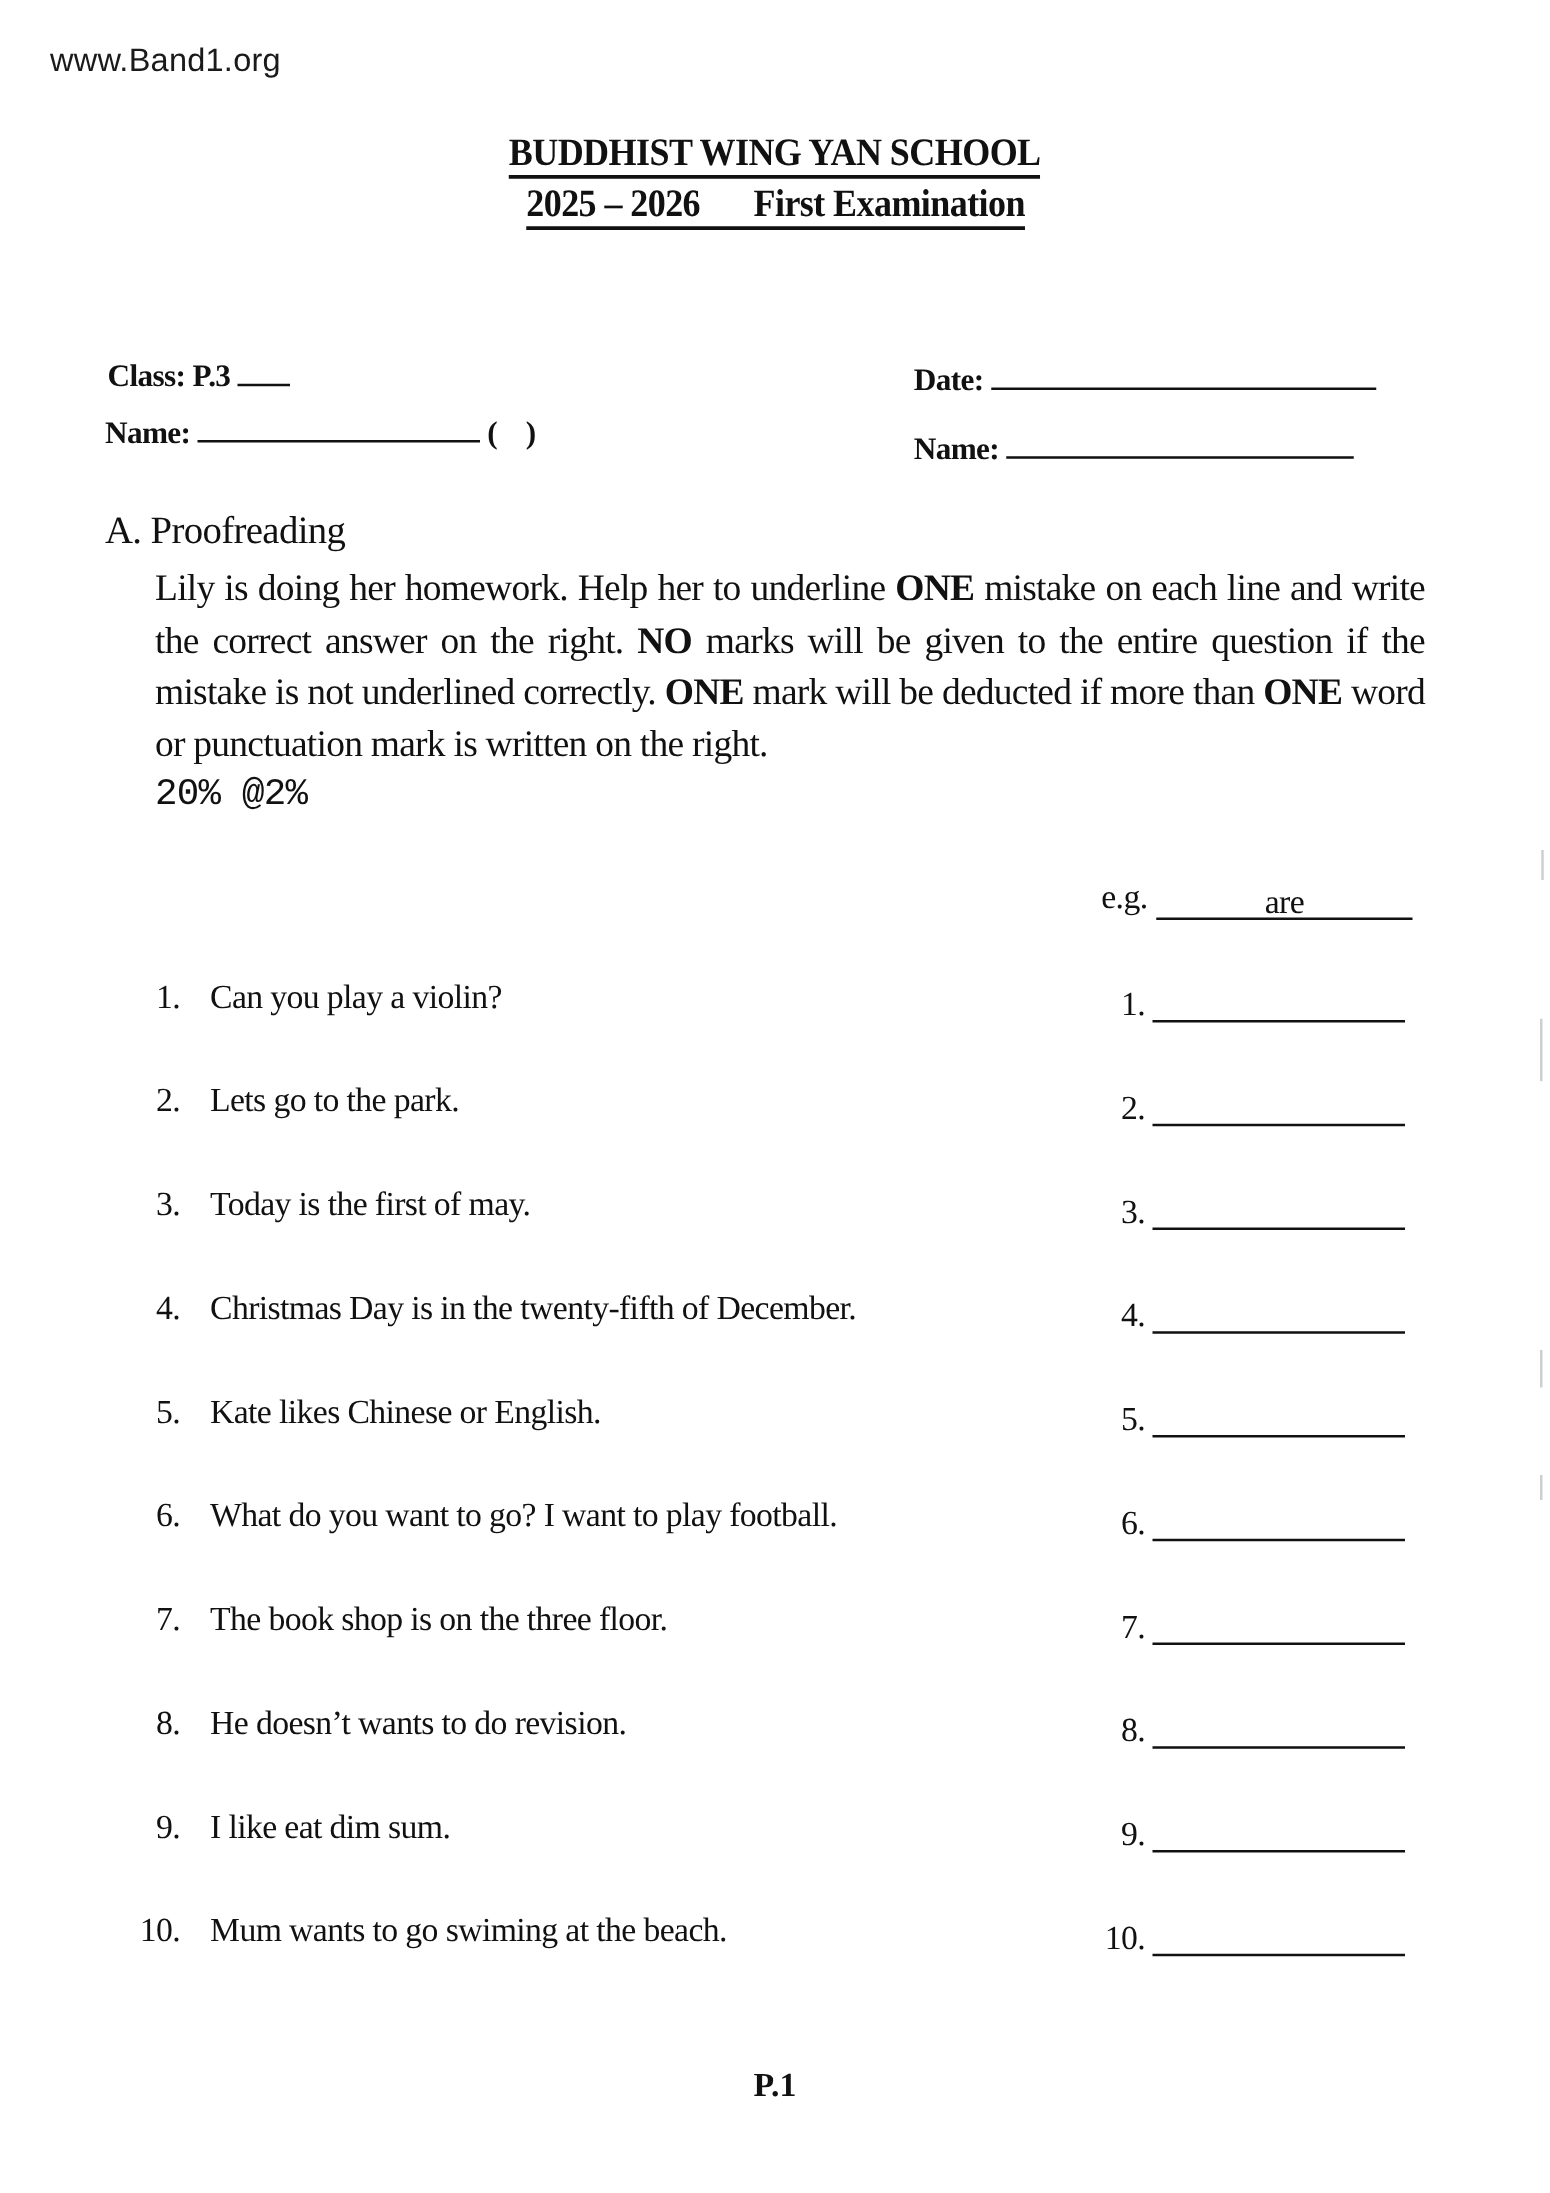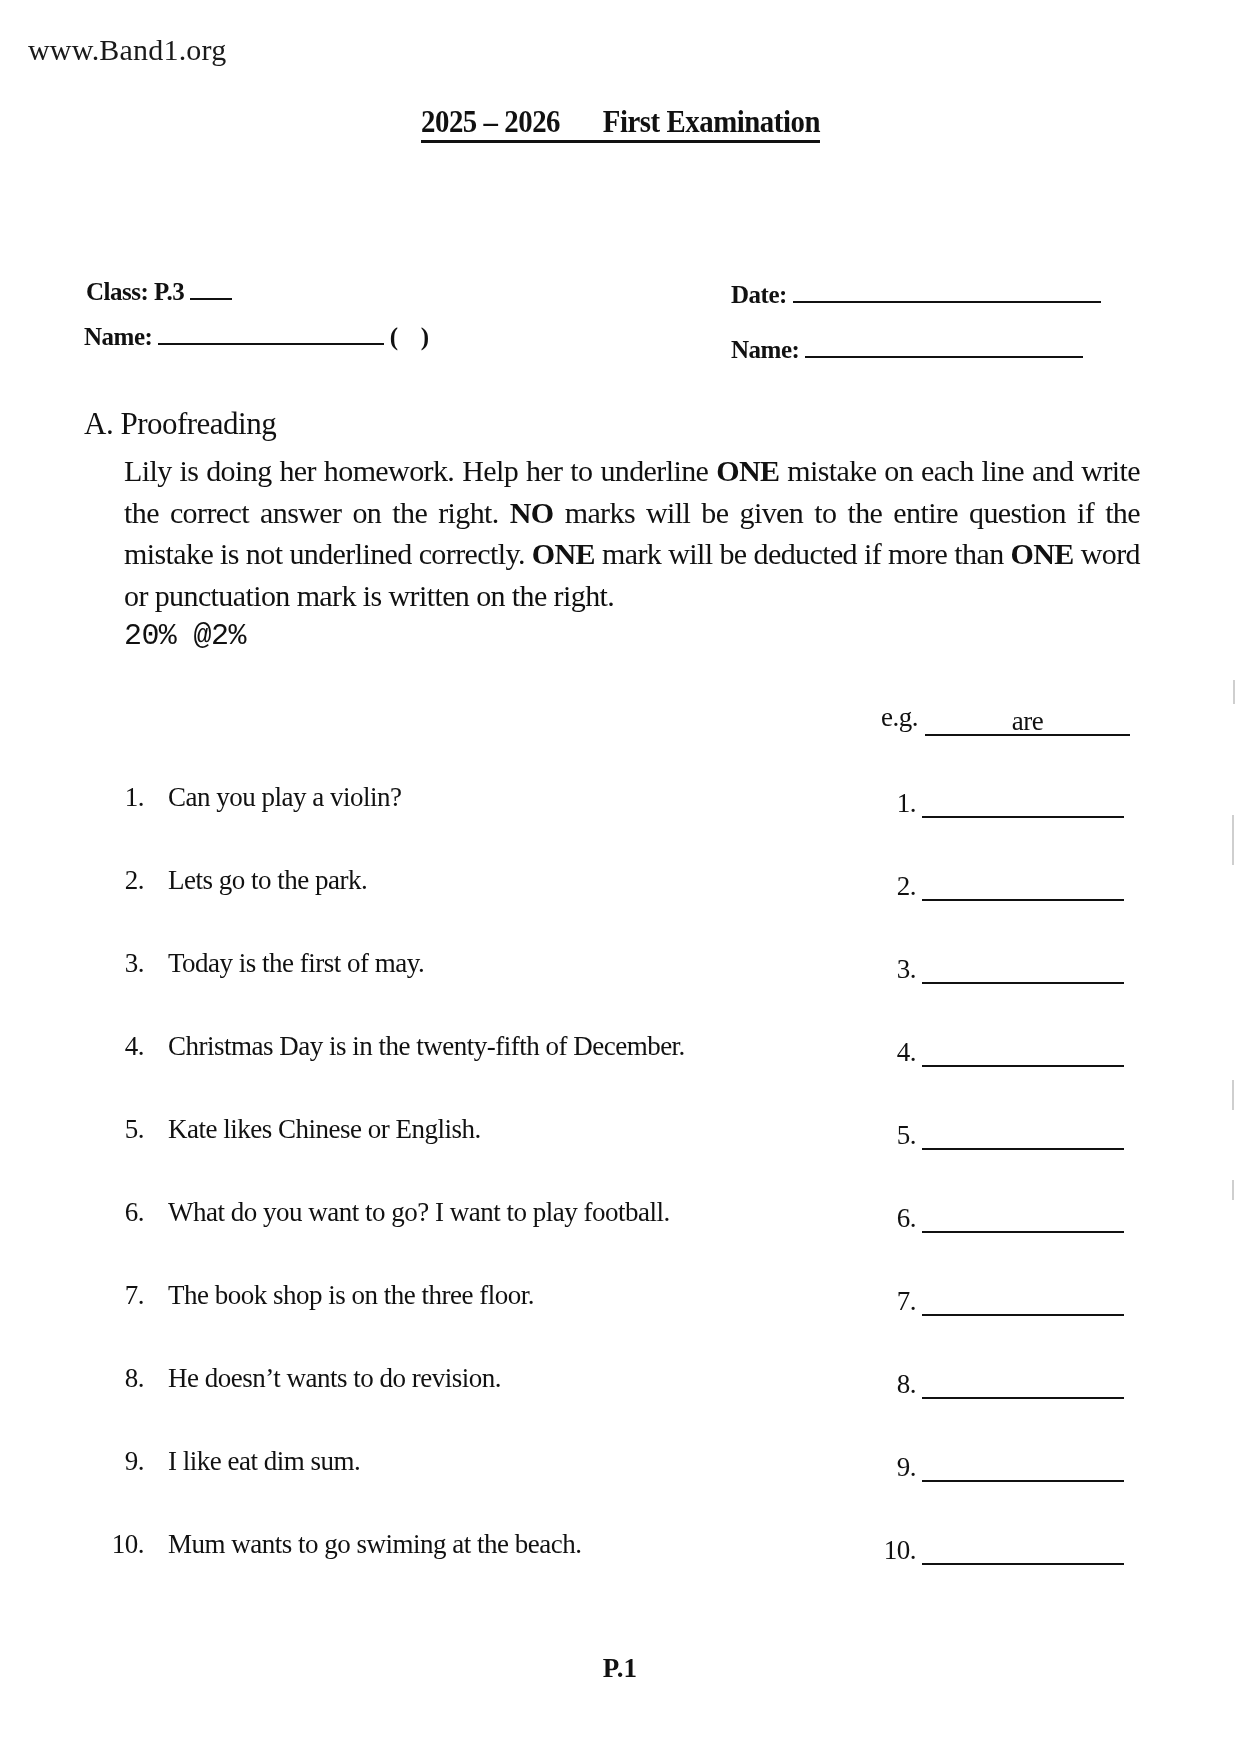--- a/index.html
+++ b/index.html
@@ -1,37 +1,37 @@
 <!DOCTYPE html>
 <html><head>
 <meta charset="utf-8">
 <style>
   html, body { margin: 0; padding: 0; background: #ffffff; }
   body {
     width: 1240px; height: 1754px; position: relative; overflow: hidden;
     font-family: "Liberation Serif", "DejaVu Serif", serif; color: #111;
   }
   .watermark {
-    position: absolute; left: 28px; top: 33px;
-    font-family: Liberation Serif, serif;
-    font-size: 30px; color: #1a1a1a; letter-spacing: 0.2px;
+    position: absolute; left: 40px; top: 33px;
+    font-family: Liberation Sans, sans-serif;
+    font-size: 26px; color: #1a1a1a; letter-spacing: 0.2px;
   }
   .header {
     position: absolute; left: 0; width: 1240px; top: 104px;
     text-align: center; font-weight: bold;
   }
   .header .line {
     display: inline-block; font-size: 31px; line-height: 36px;
     border-bottom: 3px solid #111; padding-bottom: 0; letter-spacing: -0.5px;
     transform: scaleX(0.93);
   }
   .header .row { height: 41px; }
   .header .gap { display: inline-block; width: 46px; }
 
-  .field { position: absolute; font-weight: bold; font-size: 25px; letter-spacing: -0.5px; }
+  .field { position: absolute; font-weight: bold; font-size: 25px; letter-spacing: -0.5px; margin-top: 10px; }
   .blank { display: inline-block; border-bottom: 2.5px solid #111; vertical-align: baseline; height: 18px; }
 
   .sec-title { position: absolute; left: 84px; top: 406px; font-size: 31px; letter-spacing: -0.5px; }
   .instructions {
     position: absolute; left: 124px; top: 450px; width: 1016px;
     font-size: 30px; line-height: 41.5px; text-align: justify; letter-spacing: -0.6px;
   }
   .instructions b { font-weight: bold; }
 
   .q-row { position: absolute; left: 0; width: 1240px; height: 40px; font-size: 27px; letter-spacing: -0.5px; }
@@ -46,20 +46,21 @@
   .page-num { position: absolute; left: 0; width: 1240px; top: 1653px; text-align: center; font-size: 27px; font-weight: bold; }
 
   .scan-mark { position: absolute; width: 2px; background: #cfcfcf; }
 </style>
 </head>
 <body>
 
 <div class="watermark">www.Band1.org</div>
 
 <div class="header">
+  <div class="row"><span class="line">BUDDHIST WING YAN SCHOOL</span></div>
   <div class="row"><span class="line"><span>2025 – 2026</span><span class="gap"></span><span>First Examination</span></span></div>
 </div>
 
 <div class="field" style="left:86px; top:278px;">
   <span>Class: P.3</span>
   <span class="blank" style="width:42px;"></span>
 </div>
 <div class="field" style="left:731px; top:281px;">
   <span>Date:</span>
   <span class="blank" style="width:308px;"></span>

